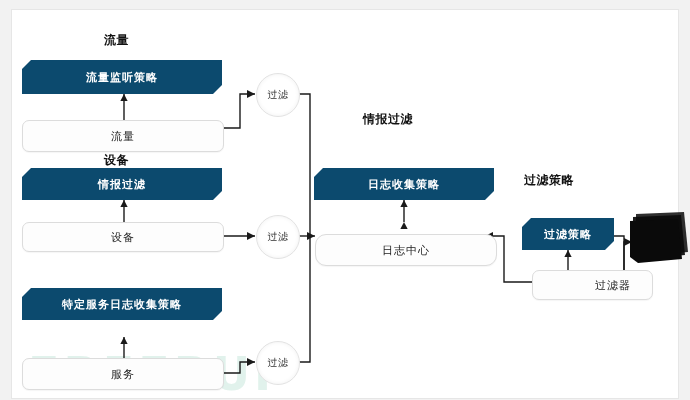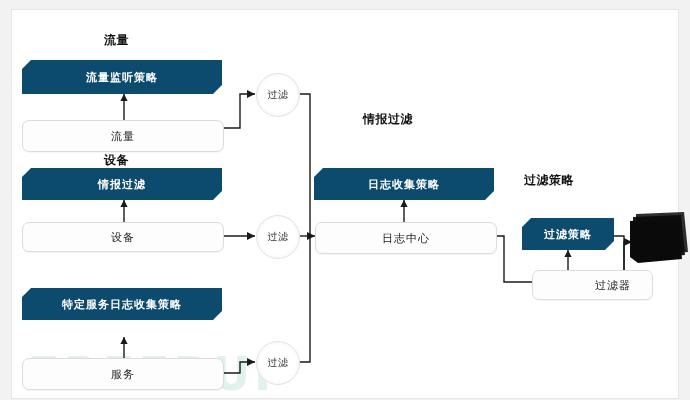--- a/index.html
+++ b/index.html
@@ -161,21 +161,21 @@
 
     <div class="pbox" style="left:10px;top:50px;width:200px;height:34px;">流量监听策略</div>
     <div class="pbox" style="left:10px;top:158px;width:200px;height:32px;">情报过滤</div>
     <div class="pbox" style="left:10px;top:278px;width:200px;height:32px;">特定服务日志收集策略</div>
     <div class="pbox" style="left:302px;top:158px;width:180px;height:32px;">日志收集策略</div>
     <div class="pbox" style="left:510px;top:208px;width:92px;height:32px;">过滤策略</div>
 
     <div class="lbox" style="left:10px;top:110px;width:200px;height:30px;">流量</div>
     <div class="lbox" style="left:10px;top:212px;width:200px;height:28px;">设备</div>
     <div class="lbox" style="left:10px;top:348px;width:200px;height:30px;">服务</div>
-    <div class="lbox" style="left:303px;top:212px;width:180px;height:30px;">日志中心</div>
+    <div class="lbox" style="left:303px;top:224px;width:180px;height:30px;border-radius:11px;">日志中心</div>
     <div class="lbox" style="left:520px;top:260px;width:78px;height:28px;padding-left:41px;">过滤器</div>
 
     <div class="fcircle" style="left:244px;top:63px;">过滤</div>
     <div class="fcircle" style="left:244px;top:205px;">过滤</div>
     <div class="fcircle" style="left:244px;top:331px;">过滤</div>
 
     <div class="report" style="left:618px;top:202px;">
       <div class="sheet s1"></div>
       <div class="sheet s2"></div>
       <div class="sheet s3"></div>

